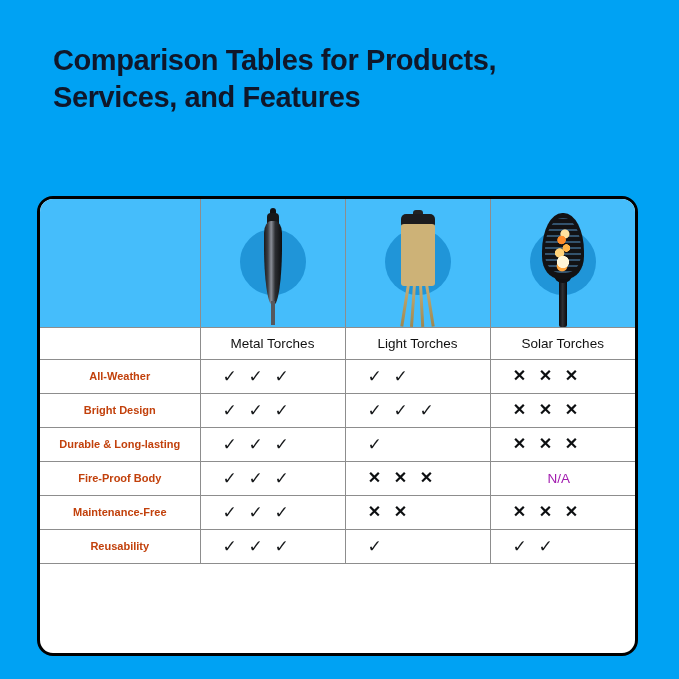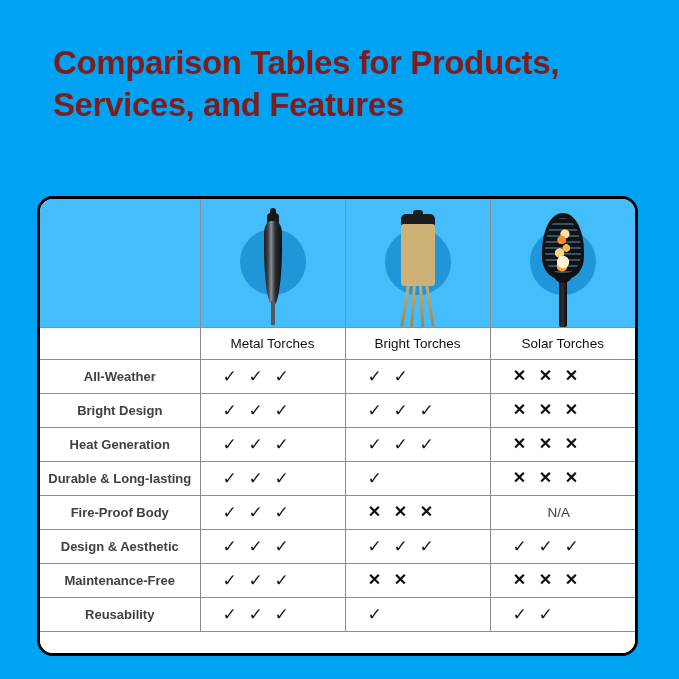--- a/index.html
+++ b/index.html
@@ -14,25 +14,25 @@
     overflow: hidden;
     position: relative;
   }
 
   
   #page-title {
     position: absolute;
     left: 53px;
     top: 42px;
     width: 560px;
-    font-size: 33px;
+    font-size: 29px;
     font-weight: bold;
     line-height: 1.28;
     letter-spacing: -0.4px;
-    color: #7f1d1d;
+    color: #0f172a;
   }
 
   
   #table-card {
     position: absolute;
     left: 37px;
     top: 196px;
     width: 601px;
     height: 460px;
     background: #ffffff;
@@ -208,37 +208,37 @@
     font-size: 13.5px;
     color: #111;
     font-weight: 500;
   }
   .namecell.blank { background: #fff; }
 
   
   .featcell {
     height: 29px;
     text-align: center;
-    font-size: 13px;
+    font-size: 11px;
     font-weight: bold;
-    color: #404040;
+    color: #c2410c;
     white-space: nowrap;
   }
   .markcell {
     height: 29px;
     padding-left: 16px !important;
     font-size: 0;
     white-space: nowrap;
     text-align: left;
   }
   .markcell.na {
     text-align: center;
     padding-left: 0 !important;
     font-size: 13.5px;
-    color: #404040;
+    color: #a21caf;
   }
   .mark {
     display: inline-block;
     width: 26px;
     text-align: center;
     line-height: 1;
     vertical-align: middle;
   }
   .mark.check {
     font-size: 17px;
@@ -309,59 +309,47 @@
               <div class="solar-slots"></div>
               <div class="solar-flame"></div>
             </div>
           </div>
         </td>
       </tr>
 
       <tr>
         <td class="namecell blank"></td>
         <td class="namecell">Metal Torches</td>
-        <td class="namecell">Bright Torches</td>
+        <td class="namecell">Light Torches</td>
         <td class="namecell">Solar Torches</td>
       </tr>
 
     <tr>
           <td class="featcell">All-Weather</td>
           <td class="markcell"><span class="mark check">✓</span><span class="mark check">✓</span><span class="mark check">✓</span></td>
           <td class="markcell"><span class="mark check">✓</span><span class="mark check">✓</span></td>
           <td class="markcell"><span class="mark cross">✕</span><span class="mark cross">✕</span><span class="mark cross">✕</span></td>
         </tr>
         <tr>
           <td class="featcell">Bright Design</td>
           <td class="markcell"><span class="mark check">✓</span><span class="mark check">✓</span><span class="mark check">✓</span></td>
           <td class="markcell"><span class="mark check">✓</span><span class="mark check">✓</span><span class="mark check">✓</span></td>
           <td class="markcell"><span class="mark cross">✕</span><span class="mark cross">✕</span><span class="mark cross">✕</span></td>
         </tr>
         <tr>
-          <td class="featcell">Heat Generation</td>
-          <td class="markcell"><span class="mark check">✓</span><span class="mark check">✓</span><span class="mark check">✓</span></td>
-          <td class="markcell"><span class="mark check">✓</span><span class="mark check">✓</span><span class="mark check">✓</span></td>
-          <td class="markcell"><span class="mark cross">✕</span><span class="mark cross">✕</span><span class="mark cross">✕</span></td>
-        </tr>
-        <tr>
           <td class="featcell">Durable &amp; Long-lasting</td>
           <td class="markcell"><span class="mark check">✓</span><span class="mark check">✓</span><span class="mark check">✓</span></td>
           <td class="markcell"><span class="mark check">✓</span></td>
           <td class="markcell"><span class="mark cross">✕</span><span class="mark cross">✕</span><span class="mark cross">✕</span></td>
         </tr>
         <tr>
           <td class="featcell">Fire-Proof Body</td>
           <td class="markcell"><span class="mark check">✓</span><span class="mark check">✓</span><span class="mark check">✓</span></td>
           <td class="markcell"><span class="mark cross">✕</span><span class="mark cross">✕</span><span class="mark cross">✕</span></td>
           <td class="markcell na">N/A</td>
-        </tr>
-        <tr>
-          <td class="featcell">Design &amp; Aesthetic</td>
-          <td class="markcell"><span class="mark check">✓</span><span class="mark check">✓</span><span class="mark check">✓</span></td>
-          <td class="markcell"><span class="mark check">✓</span><span class="mark check">✓</span><span class="mark check">✓</span></td>
-          <td class="markcell"><span class="mark check">✓</span><span class="mark check">✓</span><span class="mark check">✓</span></td>
         </tr>
         <tr>
           <td class="featcell">Maintenance-Free</td>
           <td class="markcell"><span class="mark check">✓</span><span class="mark check">✓</span><span class="mark check">✓</span></td>
           <td class="markcell"><span class="mark cross">✕</span><span class="mark cross">✕</span></td>
           <td class="markcell"><span class="mark cross">✕</span><span class="mark cross">✕</span><span class="mark cross">✕</span></td>
         </tr>
         <tr>
           <td class="featcell">Reusability</td>
           <td class="markcell"><span class="mark check">✓</span><span class="mark check">✓</span><span class="mark check">✓</span></td>

